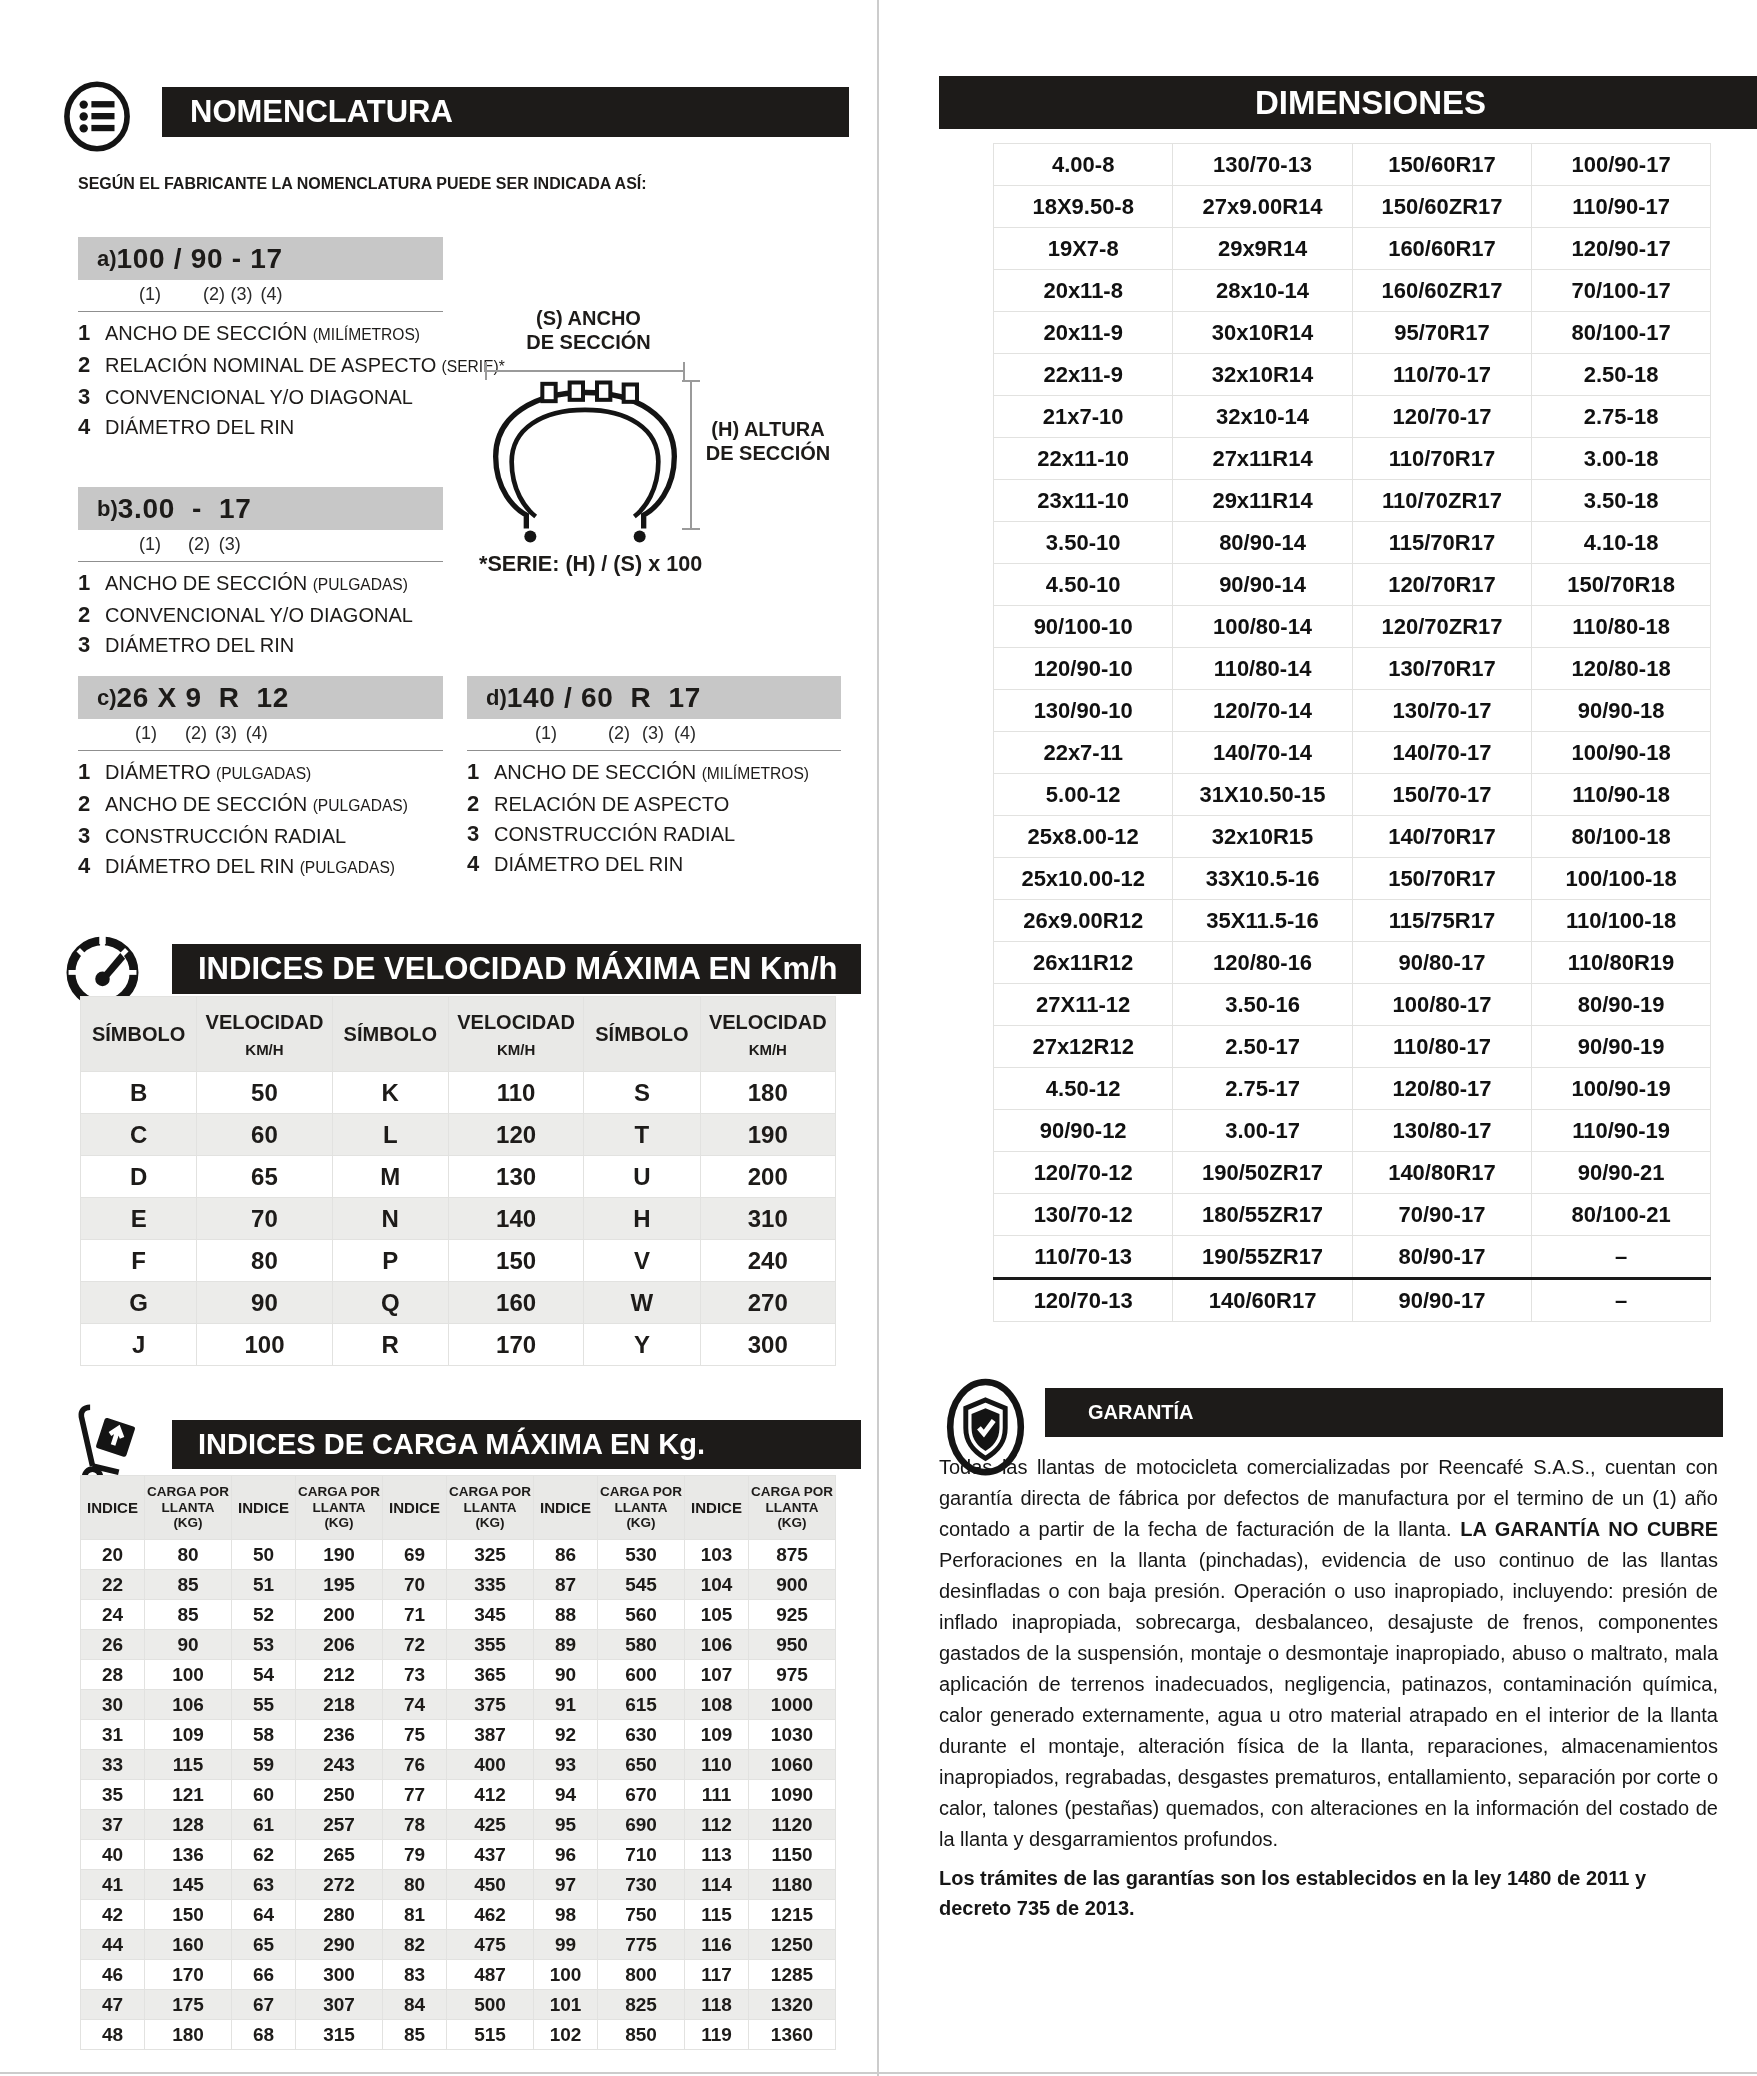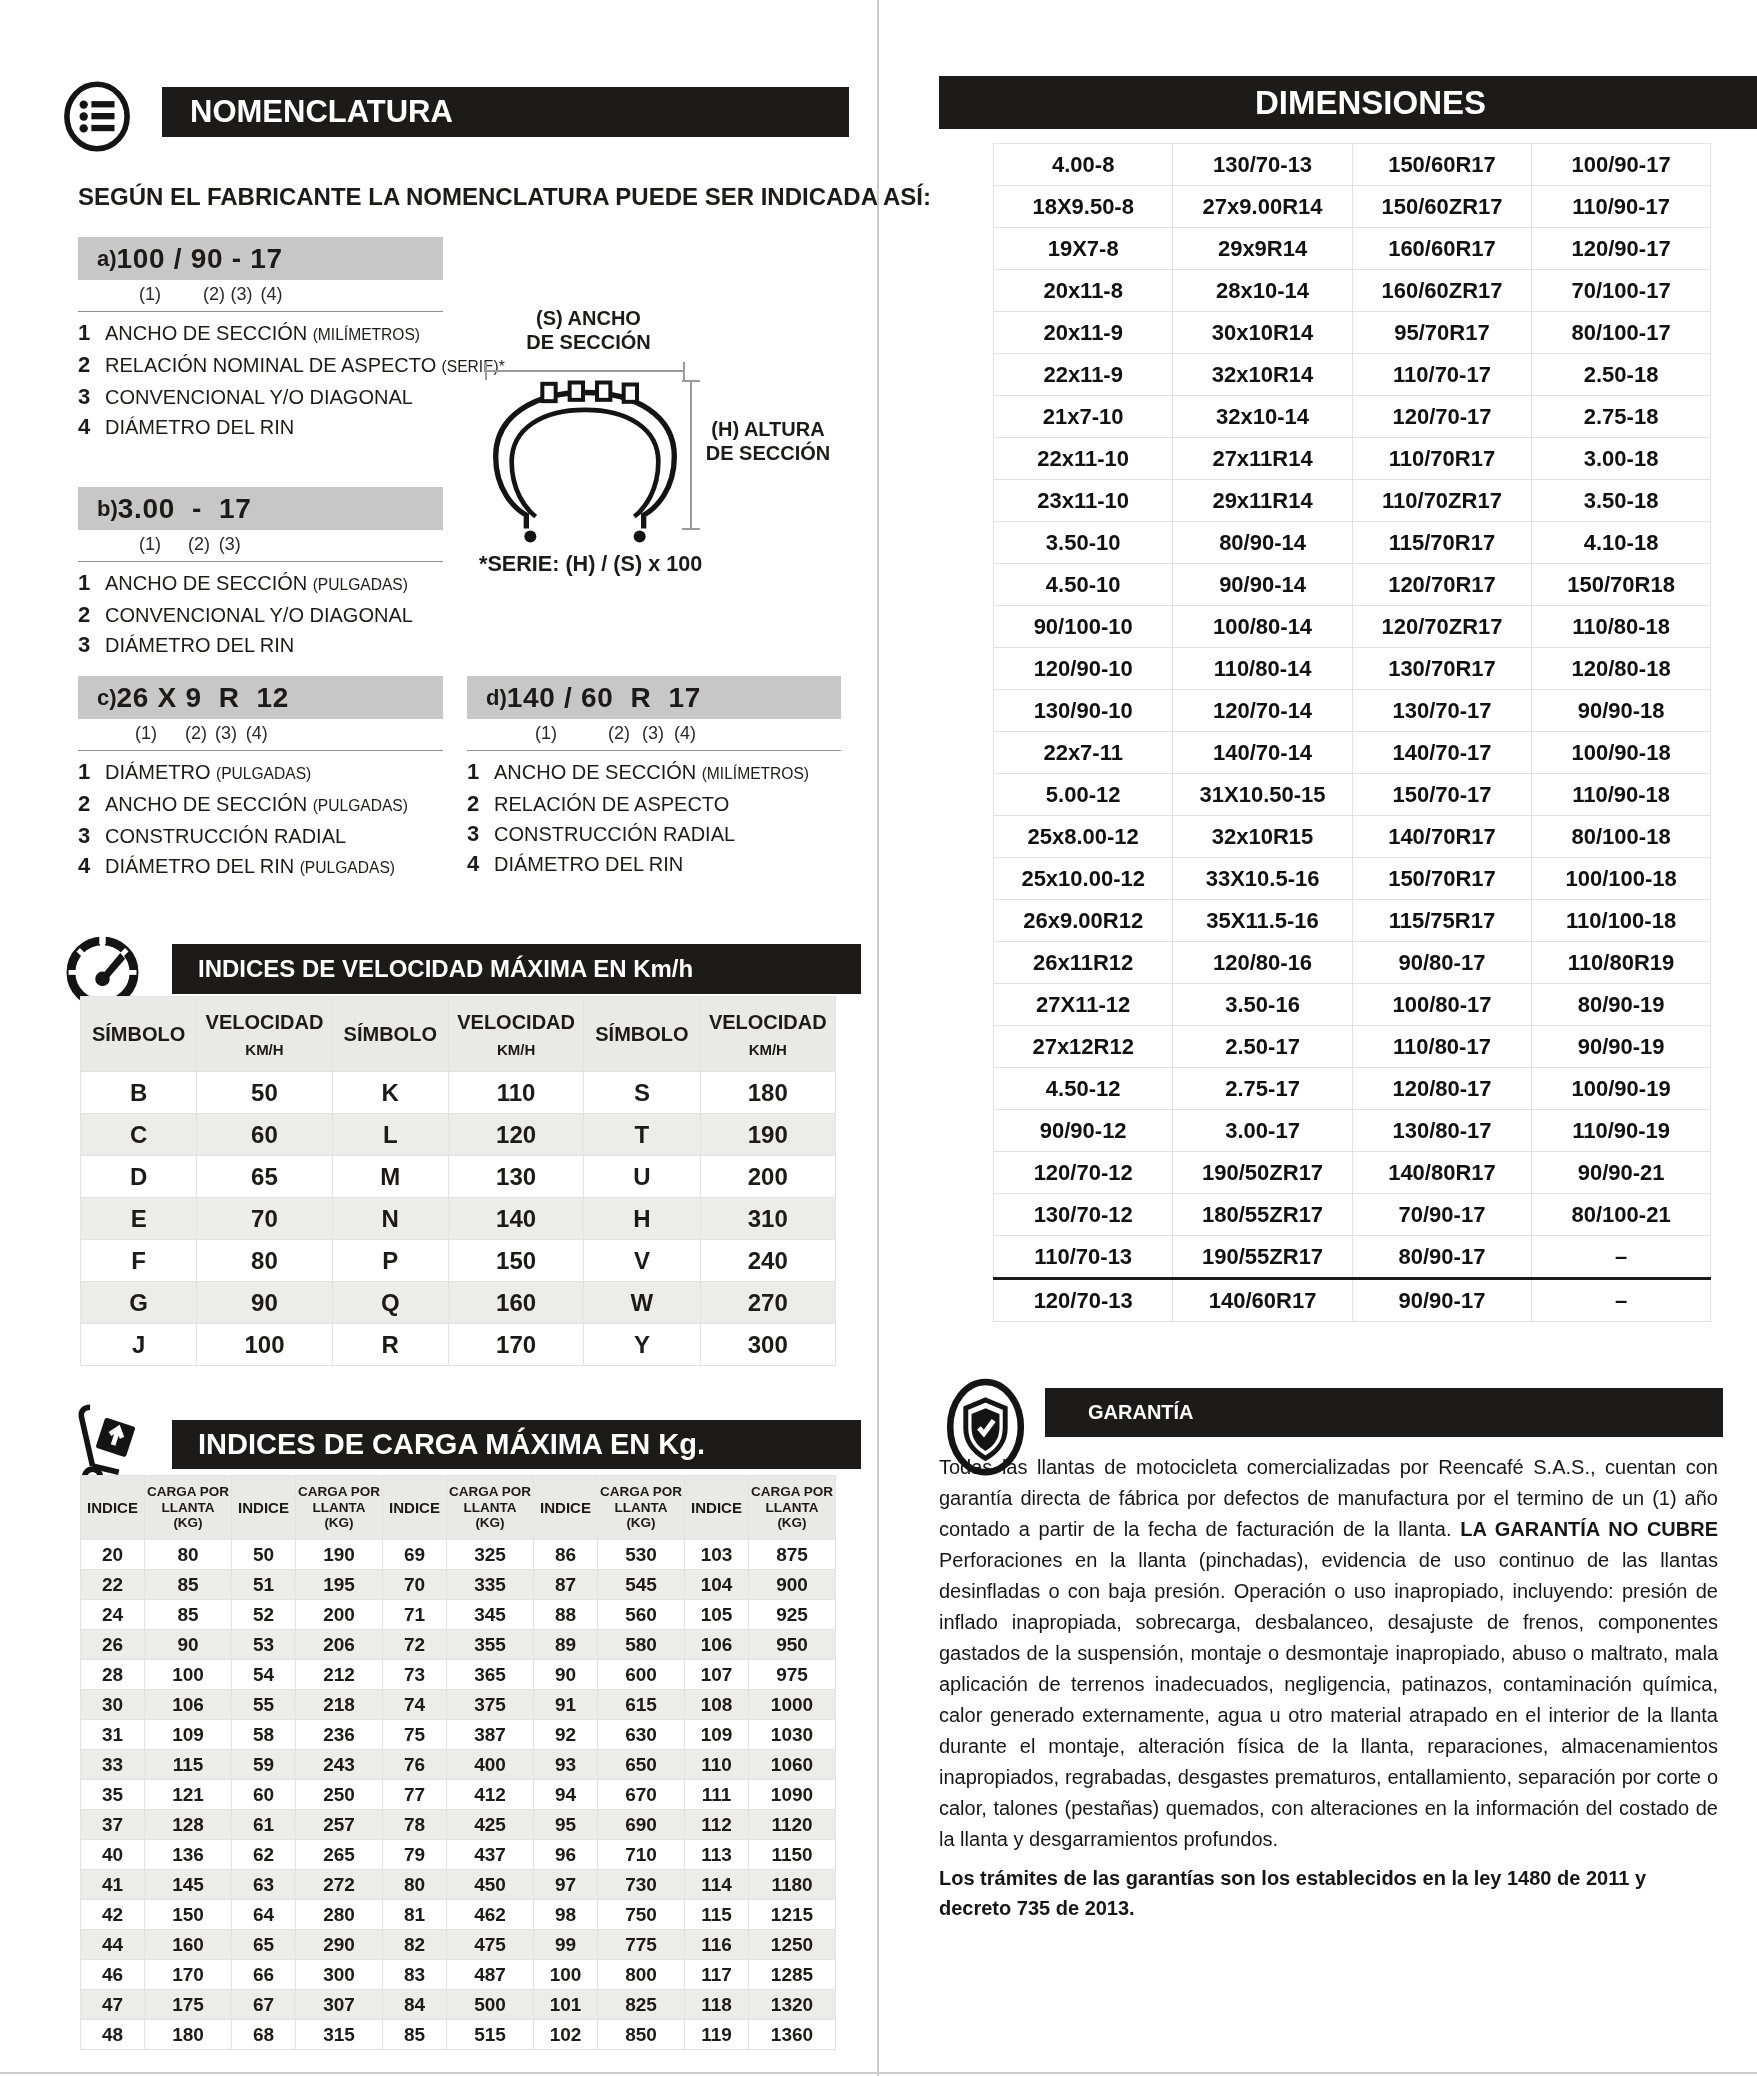--- a/index.html
+++ b/index.html
@@ -11,21 +11,21 @@
   .vdivider{left:877px;top:0;width:2px;height:2077px;background:#cccccc;}
   .bottomline{left:0;bottom:2.7px;width:1757px;height:2px;background:#cccccc;}
 
   
   .titlebar{background:#1d1b19;color:#ffffff;display:flex;align-items:center;}
   .titlebar .tb-text{font-weight:bold;letter-spacing:0px;white-space:nowrap;}
 
   
   #nom-bar{left:162px;top:87px;width:659px;height:50px;padding-left:28px;}
   #nom-bar .tb-text{font-size:31px;}
-  #nom-sub{left:78px;top:183px;width:764px;font-size:24px;font-weight:bold;white-space:nowrap;}
+  #nom-sub{left:78px;top:175px;width:764px;font-size:16px;font-weight:bold;white-space:nowrap;}
 
   .sec{position:absolute;width:365px;}
   .sec .graybar{background:#c7c7c7;height:43px;display:flex;align-items:center;padding-left:19px;}
   .sec .slabel{font-size:22px;font-weight:bold;}
   .sec .scode{font-size:28px;font-weight:bold;white-space:pre;letter-spacing:0.7px;}
   .sec .markers{margin-top:4px;height:26px;font-size:18px;color:#2a2a2a;}
   .sec .mk{display:inline-block;}
   .sec .rule{border:none;border-top:1.4px solid #8f8f8f;margin:1.4px 0 5.4px 0;}
   .item{display:flex;align-items:baseline;line-height:30px;}
   .item .n{font-weight:bold;font-size:22px;width:27px;flex:none;}
@@ -54,21 +54,21 @@
   #d-sline::before,#d-sline::after{content:"";position:absolute;top:-8px;width:2px;height:18px;background:#9a9a9a;}
   #d-sline::before{left:0;} #d-sline::after{right:0;}
   #d-hline{position:absolute;left:223px;top:93px;width:2px;height:150px;background:#9a9a9a;}
   #d-hline::before,#d-hline::after{content:"";position:absolute;left:-8px;width:18px;height:2px;background:#9a9a9a;}
   #d-hline::before{top:0;} #d-hline::after{bottom:0;}
   #d-serie{position:absolute;left:12px;top:264px;font-size:21.6px;font-weight:bold;white-space:nowrap;}
 
   
   #vel-icon{left:62px;top:932px;}
   #vel-bar{left:172px;top:944px;width:663px;height:50px;padding-left:26px;}
-  #vel-bar .tb-text{font-size:24px;}
+  #vel-bar .tb-text{font-size:31px;}
   #car-icon{left:66px;top:1404px;}
   #car-bar{left:172px;top:1420px;width:663px;height:49px;padding-left:26px;}
   #car-bar .tb-text{font-size:29px;}
 
   
   table{border-collapse:collapse;}
   td,th{border:1.4px solid #e2e2e0;text-align:center;vertical-align:middle;}
 
   
   #vel-table{left:80px;top:996px;}

